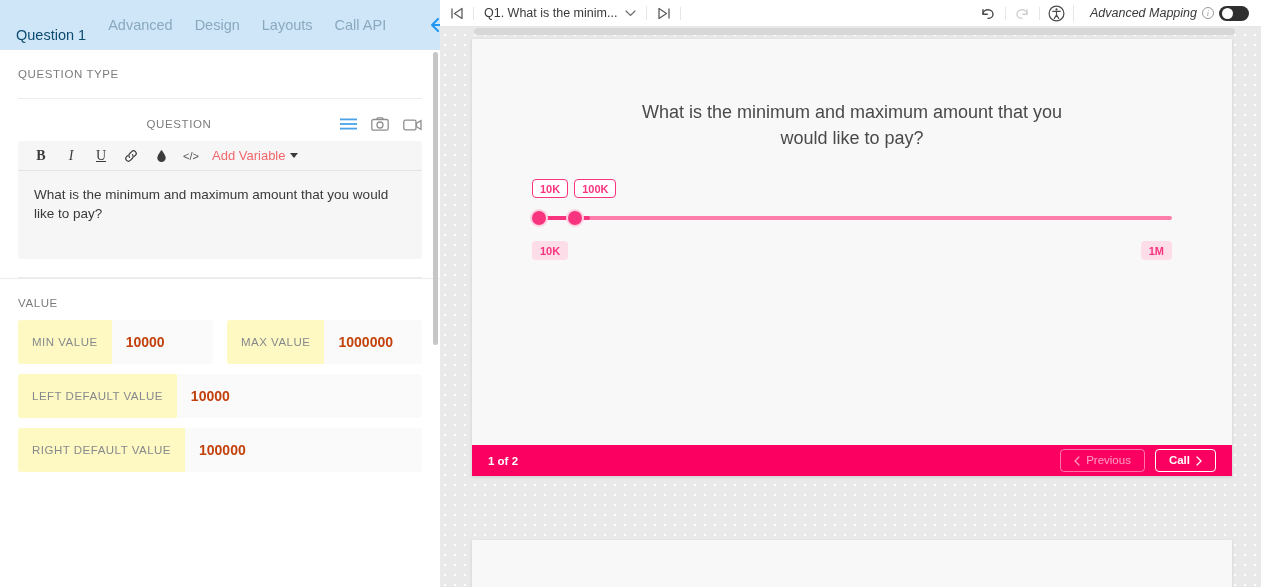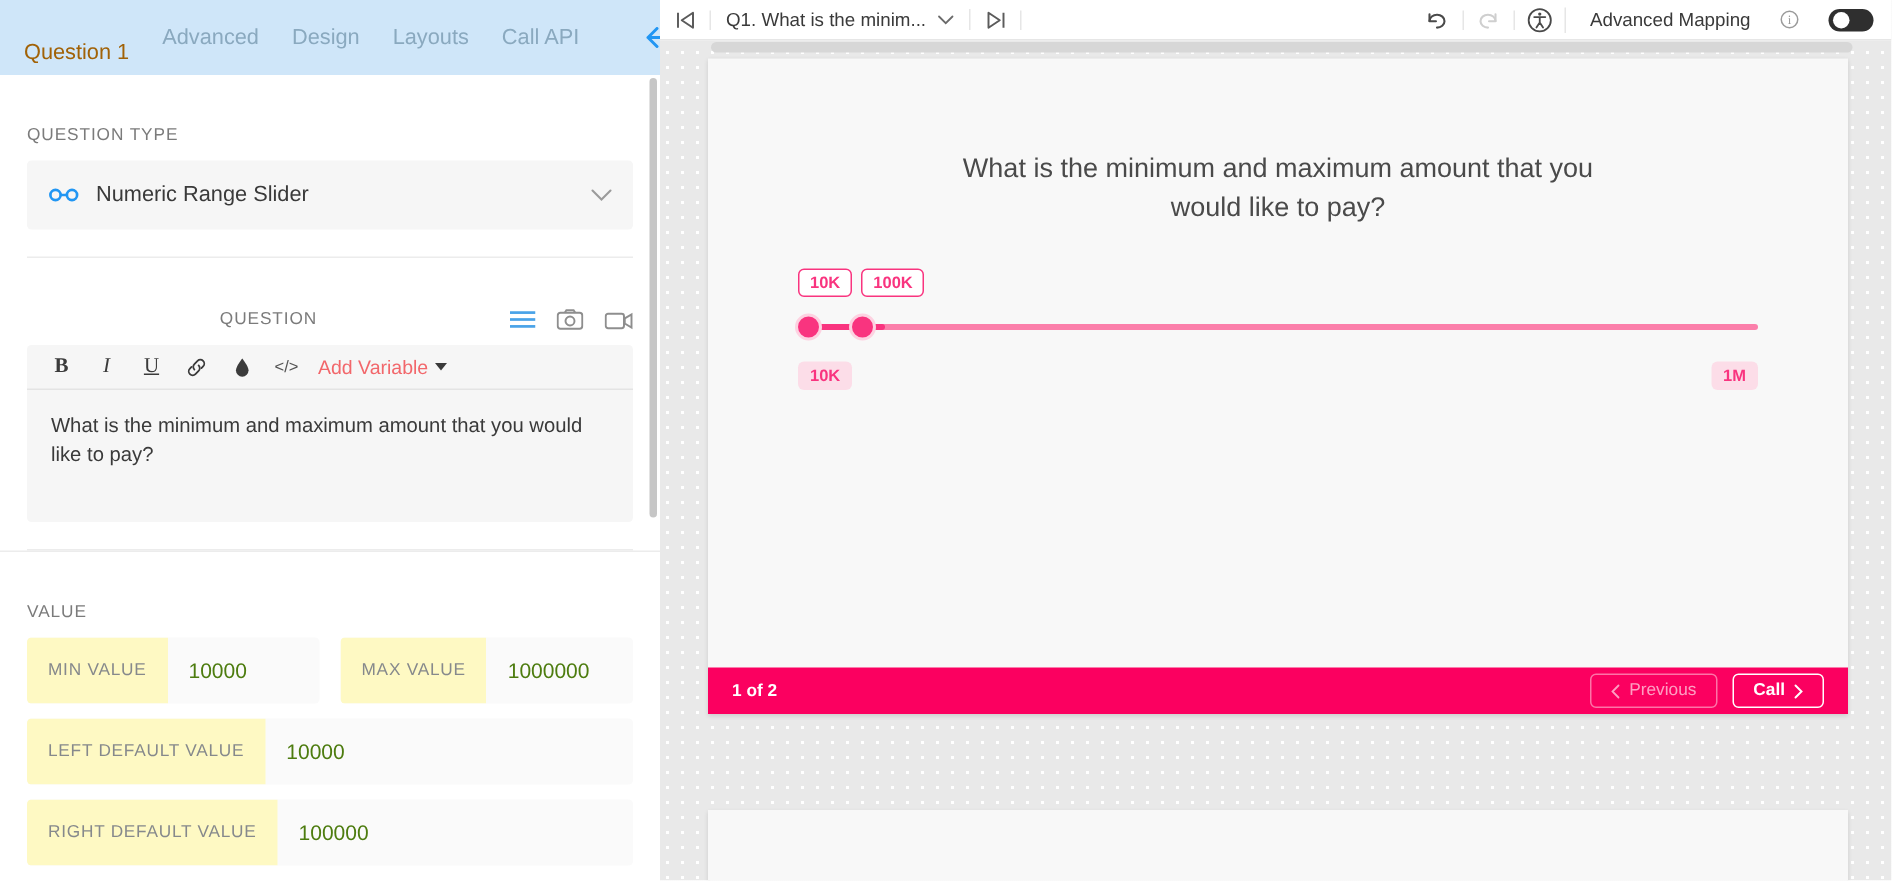--- a/index.html
+++ b/index.html
@@ -26,30 +26,30 @@
     align-items: center;
     padding: 0 16px;
     gap: 22px;
   }
   .tab {
     font-size: 14.5px;
     color: #8aa9bf;
     white-space: nowrap;
     cursor: pointer;
   }
-  .tab.active { color: #a16207; margin-top: 19px; }
+  .tab.active { color: #0c4a6e; margin-top: 19px; }
   .tabbar .spacer { flex: 1; }
   .back-arrow {
     color: #2196f3;
     display: flex; align-items: center; justify-content: center;
     width: 26px; height: 26px;
     cursor: pointer;
   }
 
-  .section { padding: 34px 18px 0 18px; }
+  .section { padding: 18px 18px 0 18px; }
   .section-divider { height: 1px; background: #ececec; margin-top: 18px; }
   .sec-label {
     font-size: 11.5px;
     letter-spacing: .6px;
     color: #7b7b7b;
     text-transform: uppercase;
   }
 
   .qtype-select {
     margin-top: 11px;
@@ -149,23 +149,24 @@
     font-size: 11.5px;
     letter-spacing: .5px;
     color: #86898c;
     text-transform: uppercase;
     white-space: nowrap;
   }
   .field .fv {
     display: flex; align-items: center;
     padding: 0 14px;
     font-size: 14px;
-    color: #4d7c0f;
+    color: #c2410c;
     flex: 1;
     cursor: text;
+    font-weight: bold;
   }
   .field.wide { flex: 1 1 100%; }
 
   .left-scrollbar {
     position: absolute;
     right: 2px; top: 52px;
     width: 5px; height: 293px;
     background: #c6c6c6;
     border-radius: 3px;
     cursor: pointer;
@@ -203,21 +204,22 @@
     border-right: 1px solid #e6e6e6;
     font-size: 12.5px;
     color: #3a3a3a;
     gap: 8px;
     cursor: pointer;
   }
   .ptb-spacer { flex: 1; border-right: 1px solid #e6e6e6; }
   .ptb-right {
     display: flex; align-items: center;
     padding: 0 12px 0 16px;
-    gap: 20px;
+    gap: 5px;
+    font-style: italic;
   }
   .adv-map-label { font-size: 12.5px; color: #3a3a3a; }
   .info-ic {
     width: 12px; height: 12px;
     border: 1px solid #9b9b9b;
     border-radius: 50%;
     color: #9b9b9b;
     font-size: 8.5px;
     display: flex; align-items: center; justify-content: center;
     font-family: "Liberation Serif", serif;
@@ -372,35 +374,20 @@
       <div class="spacer"></div>
       <div class="back-arrow">
         <svg width="20" height="14" viewBox="0 0 20 14">
             <path d="M8 1 L2 7 L8 13 M2 7 H19" stroke="#2196f3" stroke-width="2" fill="none" stroke-linecap="round" stroke-linejoin="round"></path>
           </svg>
       </div>
     </div>
 
     <div class="section">
       <div class="sec-label">QUESTION TYPE</div>
-      <div class="qtype-select">
-        <div class="qtype-icon">
-          <svg width="22" height="10" viewBox="0 0 22 10">
-            <circle cx="5" cy="5" r="3.4" fill="none" stroke="#2196f3" stroke-width="1.8"></circle>
-            <circle cx="16" cy="5" r="3.4" fill="none" stroke="#2196f3" stroke-width="1.8"></circle>
-            <line x1="8.4" y1="5" x2="12.6" y2="5" stroke="#2196f3" stroke-width="1.8"></line>
-          </svg>
-        </div>
-        <div class="qtype-name">Numeric Range Slider</div>
-        <div class="chev">
-          <svg width="14" height="9" viewBox="0 0 14 9">
-              <path d="M1 1 L7 7 L13 1" stroke="#9b9b9b" stroke-width="1.4" fill="none" stroke-linecap="round"></path>
-            </svg>
-        </div>
-      </div>
       <div class="section-divider"></div>
     </div>
 
     <div class="section">
       <div class="q-header">
         <div class="sec-label">QUESTION</div>
         <div class="q-icons">
           <div class="q-ic">
             <svg width="17" height="12" viewBox="0 0 17 12">
               <rect x="0" y="0.5" width="17" height="1.8" fill="#4aa3e8"></rect>

